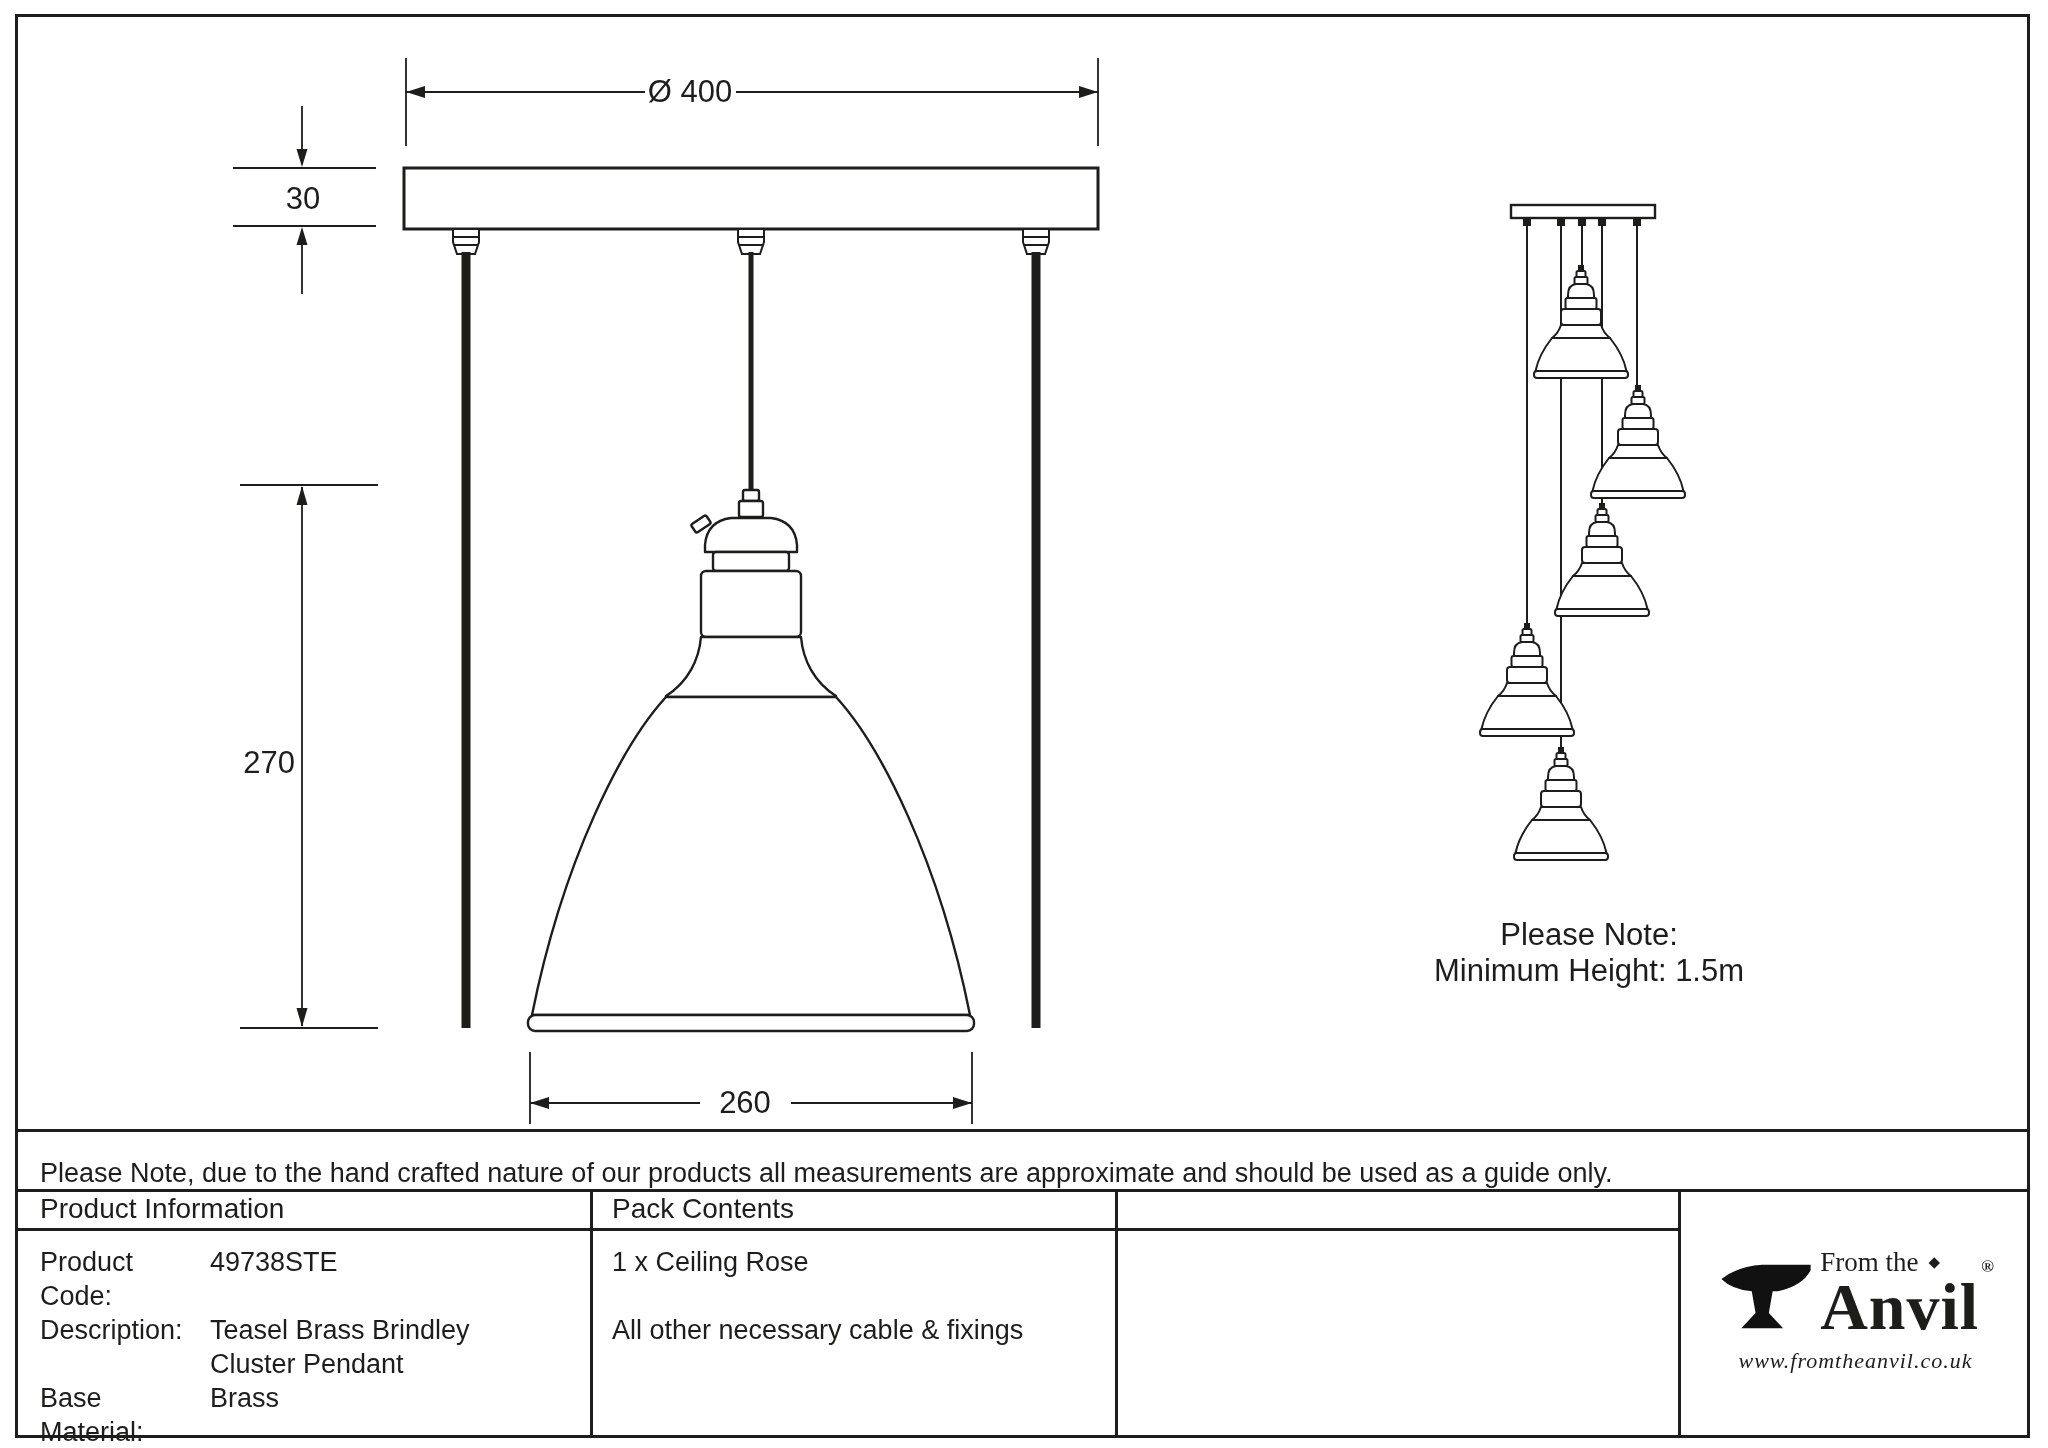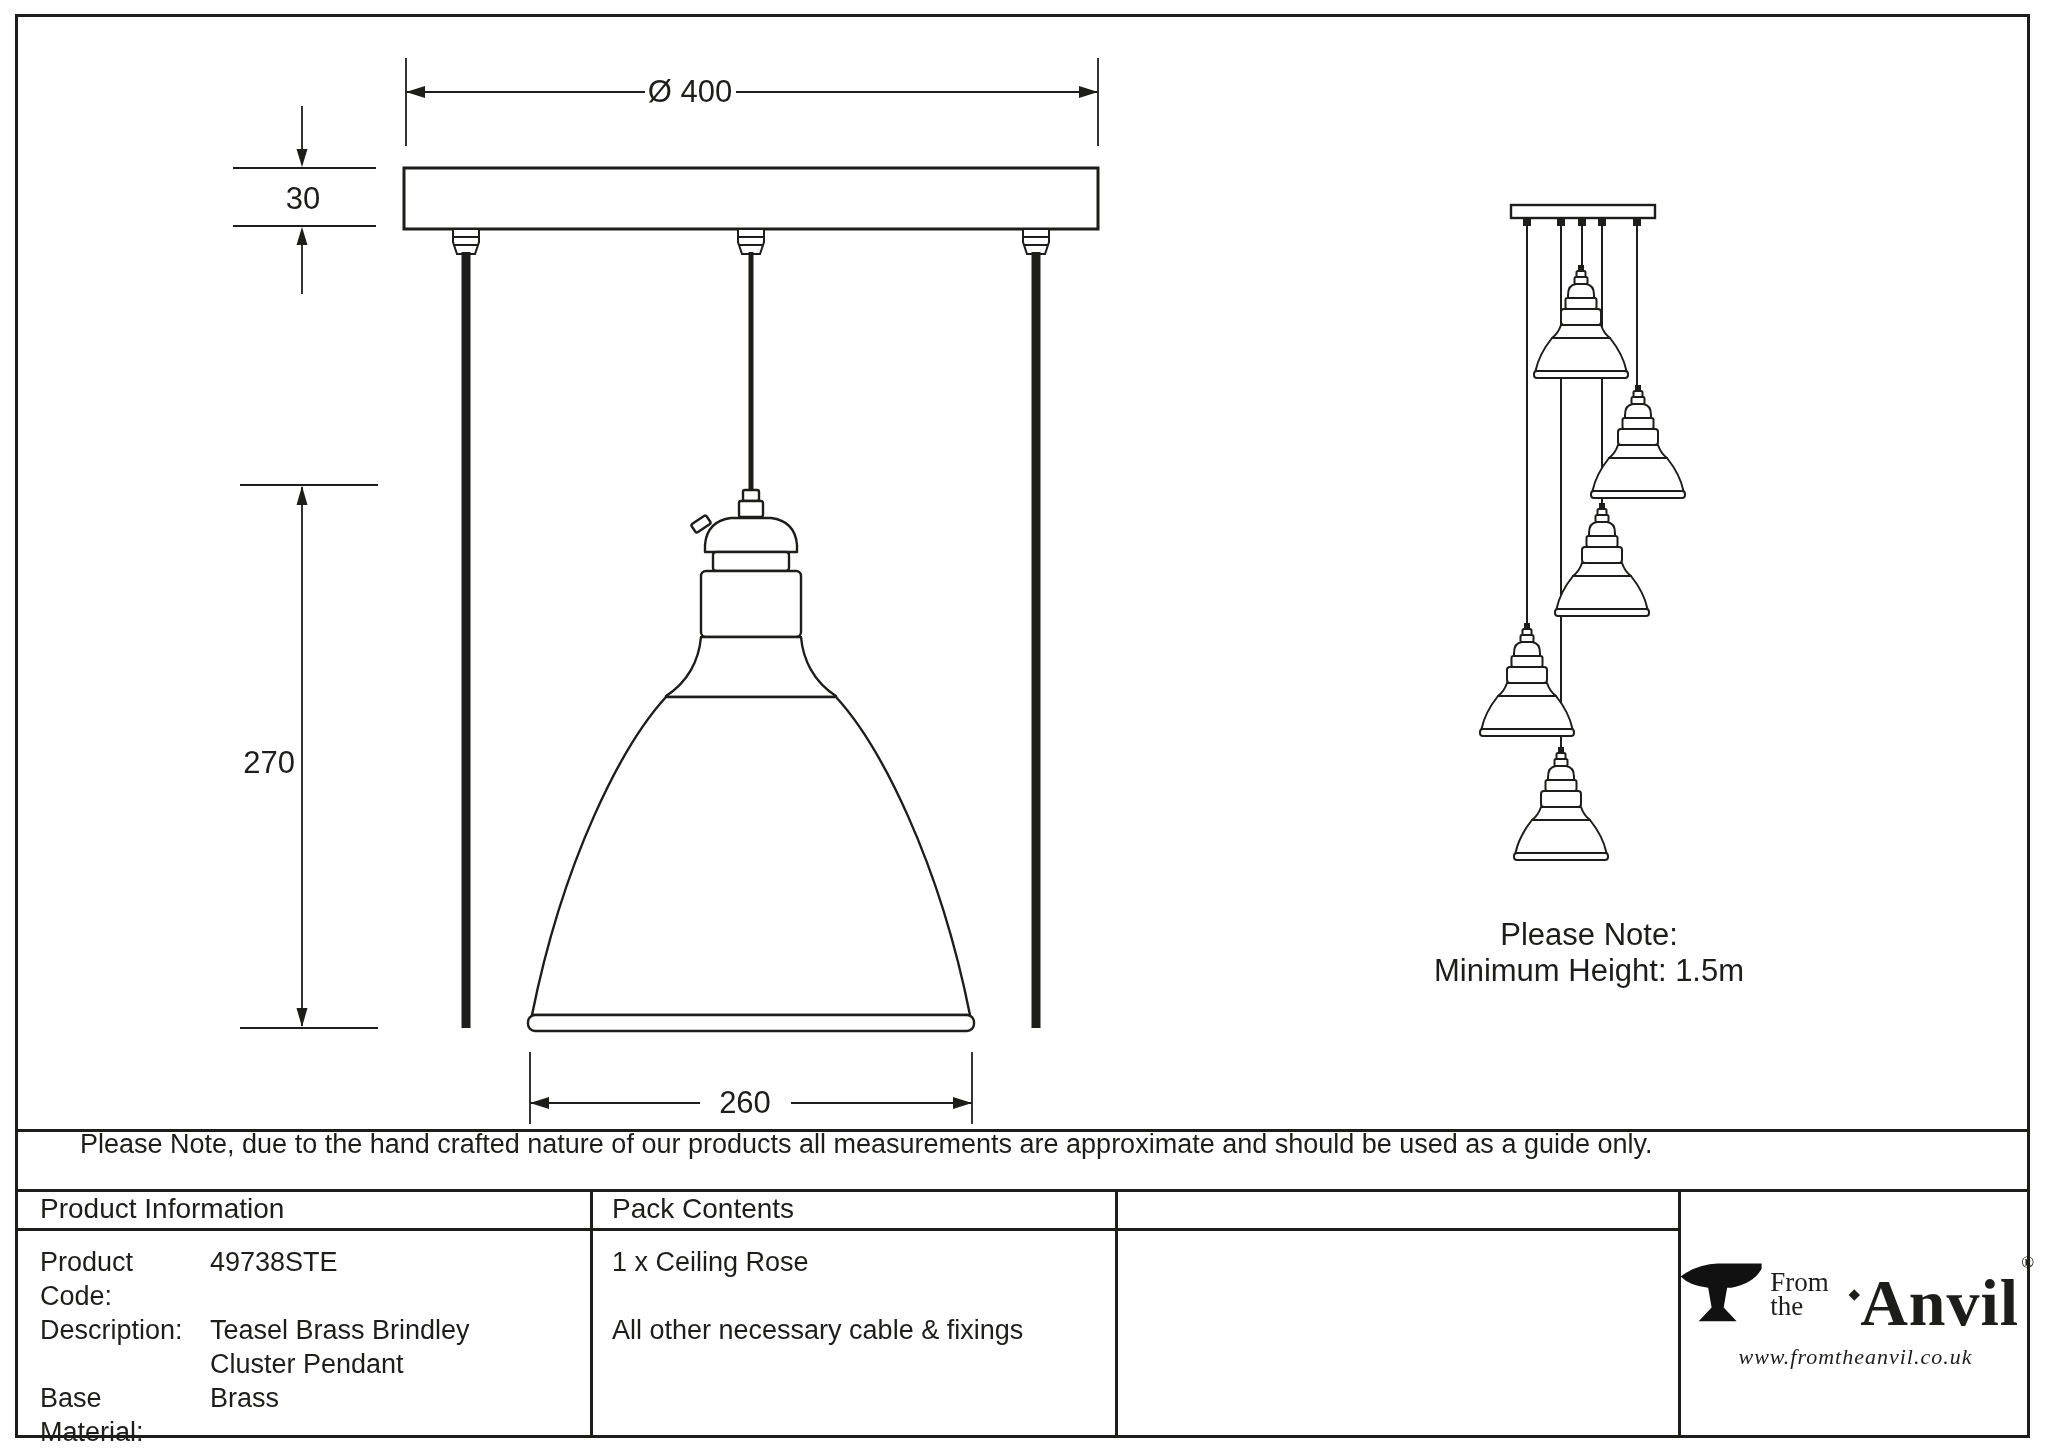--- a/index.html
+++ b/index.html
@@ -7,39 +7,39 @@
        font-family:"Liberation Sans",sans-serif;color:#1d1d1b;}
   .line{position:absolute;background:#1d1d1b;}
   
   .frame{position:absolute;left:15px;top:14px;width:2015px;height:1424px;
          border:3px solid #1d1d1b;box-sizing:border-box;}
   
   svg.drawing{position:absolute;left:0;top:0;}
   svg text{font-family:"Liberation Sans",sans-serif;fill:#1d1d1b;}
   
   .disclaimer{position:absolute;left:40px;top:1129px;width:1960px;height:60px;
-              display:flex;align-items:flex-start;font-size:27px;margin-left:40px;}
+              display:flex;align-items:flex-end;font-size:27px;}
   
   .th{position:absolute;top:1189px;height:39px;display:flex;align-items:center;
       font-size:28px;}
   .th.pi{left:40px;width:520px;}
   .th.pc{left:612px;width:480px;}
   
   .cellbody{position:absolute;top:1245px;font-size:27px;line-height:34px;}
   .pi-rows{left:40px;width:540px;}
   .pi-row{display:flex;}
   .pi-label{width:170px;flex:0 0 170px;}
   .pc-items{left:612px;width:490px;}
   .pc-item{min-height:34px;}
   
   .logo-cell{position:absolute;left:1681px;top:1189px;width:349px;height:246px;
              display:flex;flex-direction:column;align-items:center;justify-content:center;
              font-family:"Liberation Serif",serif;}
   .logo-row{display:flex;align-items:flex-end;}
-  .logo-texts{display:flex;flex-direction:row;align-items:flex-start;margin-left:6px;}
+  .logo-texts{display:flex;flex-direction:column;align-items:flex-start;margin-left:6px;}
   .logo-top{font-size:27px;display:flex;align-items:center;gap:10px;line-height:24px;}
   .logo-diamond{font-size:15px;}
   .logo-reg{font-size:17px;vertical-align:super;position:relative;top:-34px;left:2px;}
   .logo-brand{font-size:66px;font-weight:bold;line-height:54px;letter-spacing:1px;}
   .logo-url{font-size:22px;font-style:italic;margin-top:14px;letter-spacing:1px;}
 </style>
 </head>
 <body>
 
 <div class="frame"></div>

